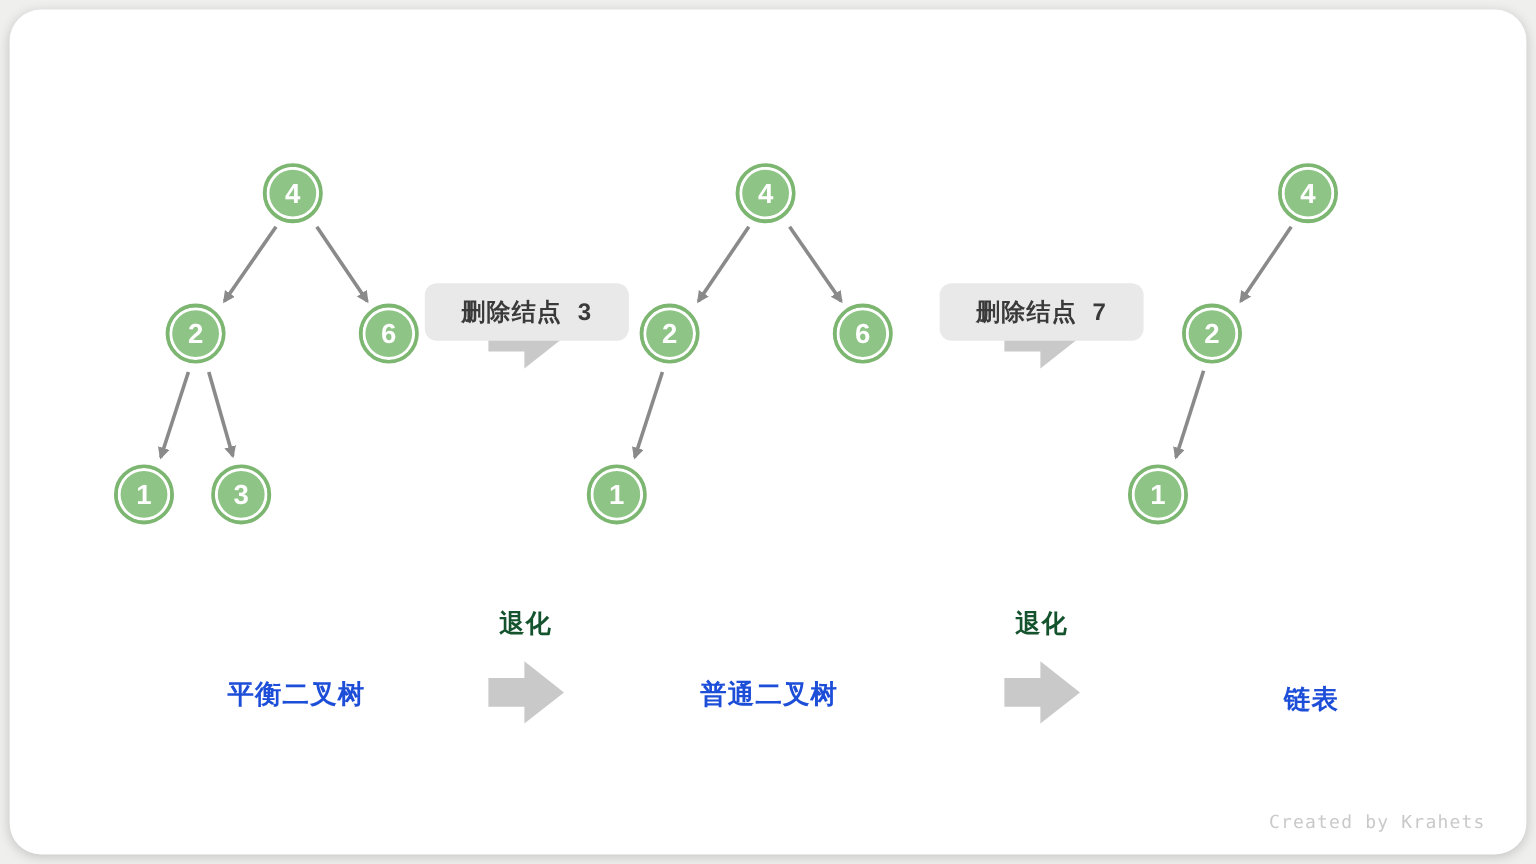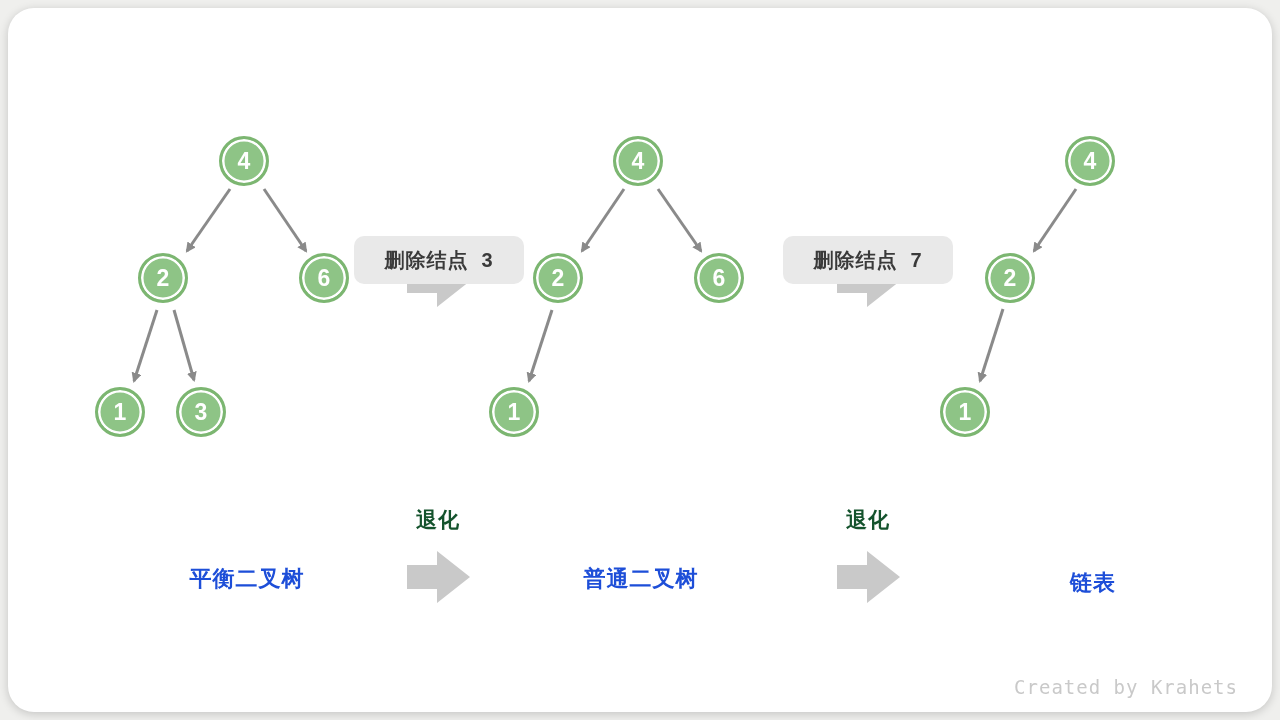--- a/index.html
+++ b/index.html
@@ -71,21 +71,21 @@
     font-weight: bold;
     color: #14532d;
     letter-spacing: 1px;
     white-space: nowrap;
   }
   .watermark {
     position: absolute;
     right: 42px;
     top: 676px;
     font-family: "DejaVu Sans Mono", "Liberation Mono", monospace;
-    font-size: 19px;
+    font-size: 15px;
     color: #c9c9c9;
     letter-spacing: 1px;
   }
 </style>
 </head>
 <body>
 
 <div class="card"></div>
 
 <svg class="layer" viewBox="0 0 1280 720">

